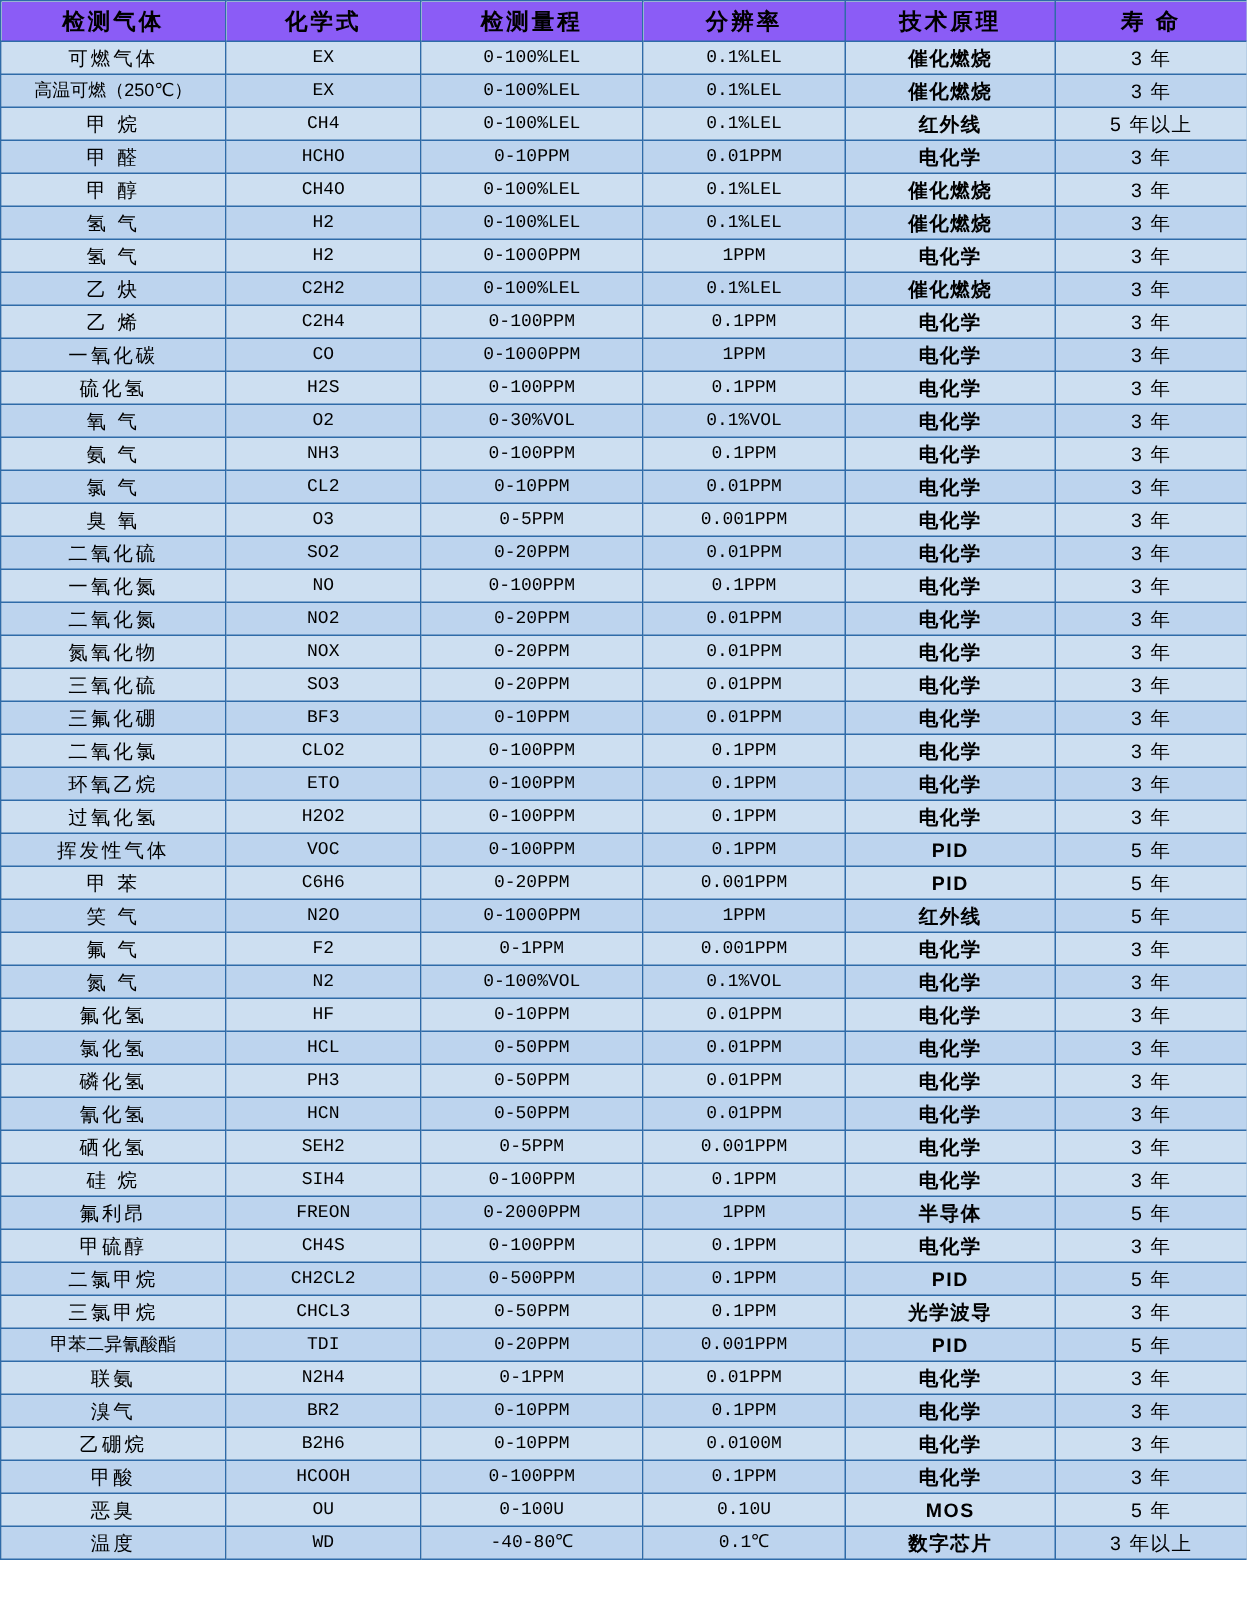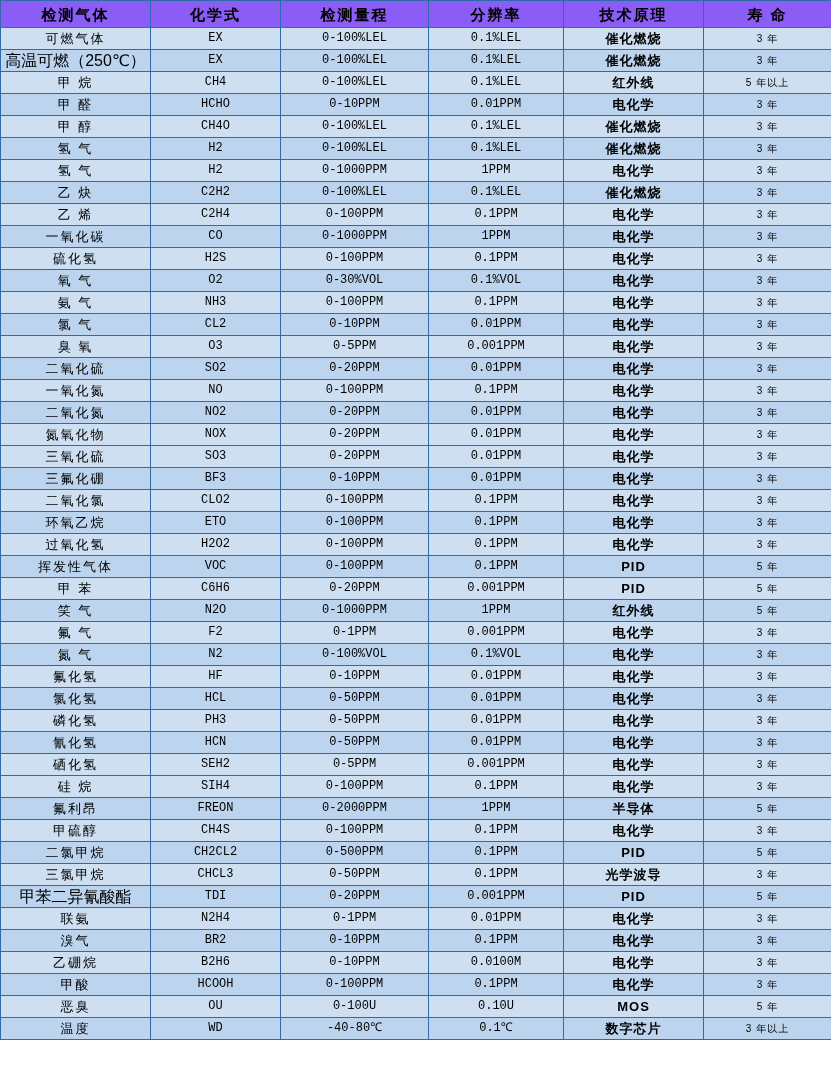--- a/index.html
+++ b/index.html
@@ -57,25 +57,25 @@
     font-family: "Liberation Mono", "DejaVu Sans Mono", monospace;
     font-size: 12px;
     letter-spacing: 0px;
   }
   #gas-table tbody td.principle {
     font-size: 13px;
     letter-spacing: 1px;
     font-weight: bold;
   }
   #gas-table tbody td.life {
-    font-size: 10px;
+    font-size: 13px;
     letter-spacing: 1px;
   }
   #gas-table tbody td.name.small {
-    font-size: 16px;
+    font-size: 12px;
     letter-spacing: 0px;
   }
 </style>
 </head>
 <body>
 
 <table id="gas-table">
   <colgroup>
     <col class="c0">
       <col class="c1">

